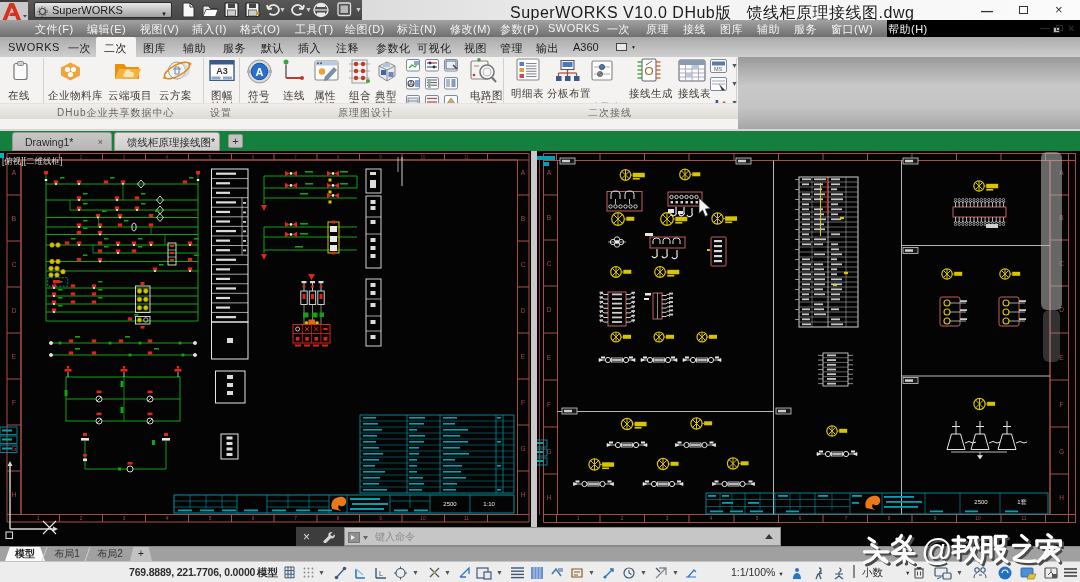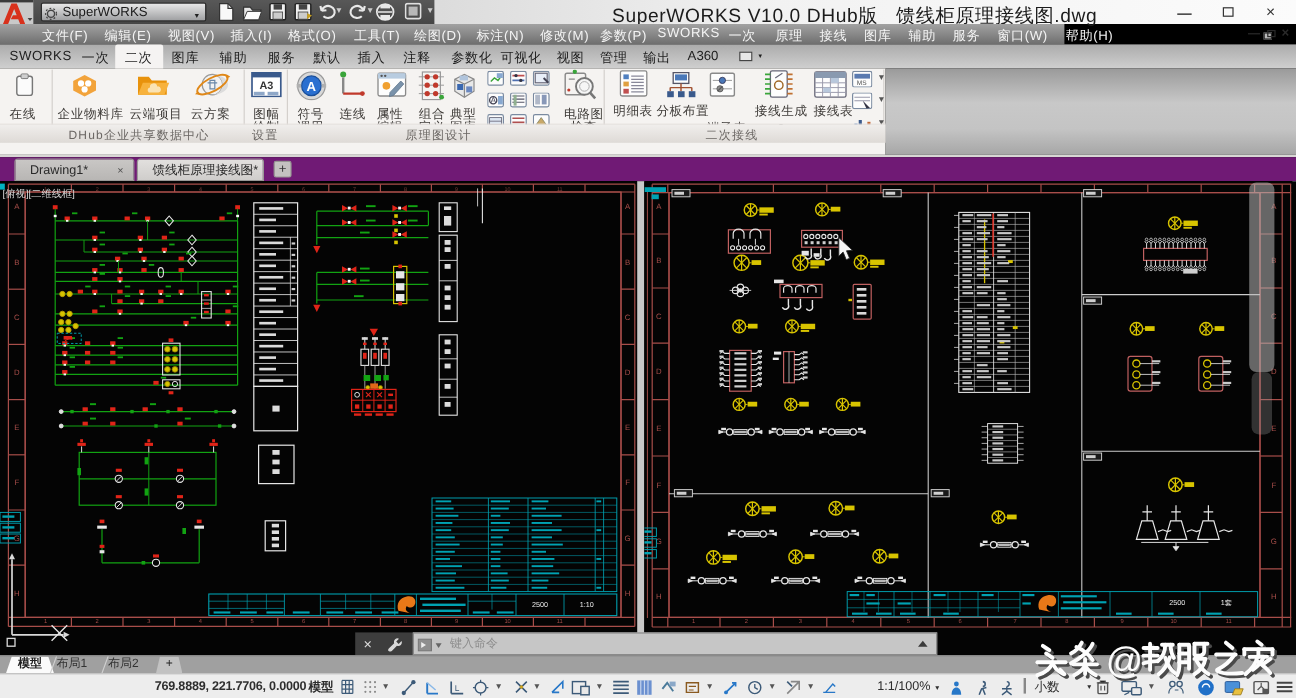--- a/index.html
+++ b/index.html
@@ -23,21 +23,21 @@
 #activetab{position:absolute;left:96px;top:0px;width:40px;height:20px;background:#f5f3f2;border-radius:2px 2px 0 0}
 
 #ribbon{left:0;top:57px;width:738px;height:72px;background:#f5f3f1}
 #ribbonright{left:738px;top:57px;width:342px;height:72px;background:linear-gradient(#9a9a9a,#c8c8c8 40%,#c4c4c4 70%,#a6a6a6)}
 #ribstrip{left:0;top:103px;width:738px;height:16px;background:linear-gradient(#f0eeec,#dedad6);border-top:1px solid #e5e2df}
 .glabel{position:absolute;top:2px;font-size:10px;color:#6a6663;letter-spacing:1px}
 .psep{position:absolute;top:1px;width:1px;height:55px;background:#d4d0cc}
 .rlabel{position:absolute;font-size:10.5px;color:#3e3b38;text-align:center;line-height:11px;letter-spacing:0.5px;white-space:nowrap}
 #botstrip{left:0;top:129px;width:1080px;height:2px;background:#d8d6d4}
 
-#filetabs{left:0;top:131px;width:1080px;height:20px;background:#701a75}
+#filetabs{left:0;top:131px;width:1080px;height:20px;background:#15803d}
 .ftab{position:absolute;top:1px;height:19px;font-size:10.5px;color:#2a2a2a;border-radius:3px 3px 0 0;line-height:19px;padding-left:12px}
 #ft1{left:12px;width:100px;background:linear-gradient(#c9c7c5,#b8b6b4);border:1px solid #9a9896}
 #ft2{left:114px;width:106px;background:linear-gradient(#e2e0de,#cfcdcb);border:1px solid #9a9896}
 .ftx{position:absolute;right:8px;top:0;font-size:9px;color:#555}
 #ftplus{position:absolute;left:228px;top:3px;width:15px;height:14px;background:#c4c2c0;border:1px solid #979593;border-radius:2px;font-size:11px;line-height:13px;text-align:center;color:#333}
 
 #vpL{left:0;top:151px;width:531px;height:395px;background:#020202}
 #vpR{left:537px;top:151px;width:543px;height:395px;background:#020202}
 #vdiv{left:531px;top:151px;width:6px;height:395px;background:#c8c8c8}
 
@@ -1721,22 +1721,22 @@
           <path d="M3 3 l4 2.5 L3 8 Z" fill="#eee"></path>
           <path d="M15 4 l5 0 l-2.5 4 z" fill="#666"></path>
         </svg>
         <span style="position:absolute;left:30px;color:#8d8d8d">键入命令</span>
         <span style="position:absolute;right:7px;top:6px;width:0;height:0;border-left:4px solid transparent;border-right:4px solid transparent;border-bottom:5px solid #3a3a3a"></span>
       </div>
   </div>
 
   <div class="abs" id="laytabs">
     <div class="lt" style="left:5px;width:40px;background:#fbfbfb;font-weight:bold;text-align:center;padding:0;clip-path:polygon(12% 0,88% 0,100% 100%,0 100%)">模型</div>
-    <div class="lt" style="left:47px;width:40px;padding:0;color:#333">布局1</div>
-    <div class="lt" style="left:90px;width:40px;text-align:left;padding:0;color:#333">布局2</div>
+    <div class="lt" style="left:47px;width:40px;text-align:center;padding:0;color:#333">布局1</div>
+    <div class="lt" style="left:90px;width:40px;text-align:center;padding:0;color:#333">布局2</div>
     <div class="lt" style="left:130px;width:22px;background:#c2c2c2;text-align:center;padding:0;clip-path:polygon(15% 0,85% 0,100% 100%,0 100%)">+</div>
     <div class="lt" style="left:44px;width:1px;background:#d0d0d0;transform:skewX(-20deg);padding:0"></div>
     <div class="lt" style="left:87px;width:1px;background:#d0d0d0;transform:skewX(-20deg);padding:0"></div>
   </div>
 
   <div class="abs" id="statusbar">
     <div class="st" style="left:129px;font-weight:bold;letter-spacing:-0.2px">769.8889, 221.7706, 0.0000</div>
     <div class="st" style="left:257px;font-weight:bold">模型</div>
     <div class="st" style="left:731px">1:1/100% <span style="font-size:5.5px">▼</span></div>
     <div class="st" style="left:853px;top:3px;width:2px;height:13px;background:#888"></div>

